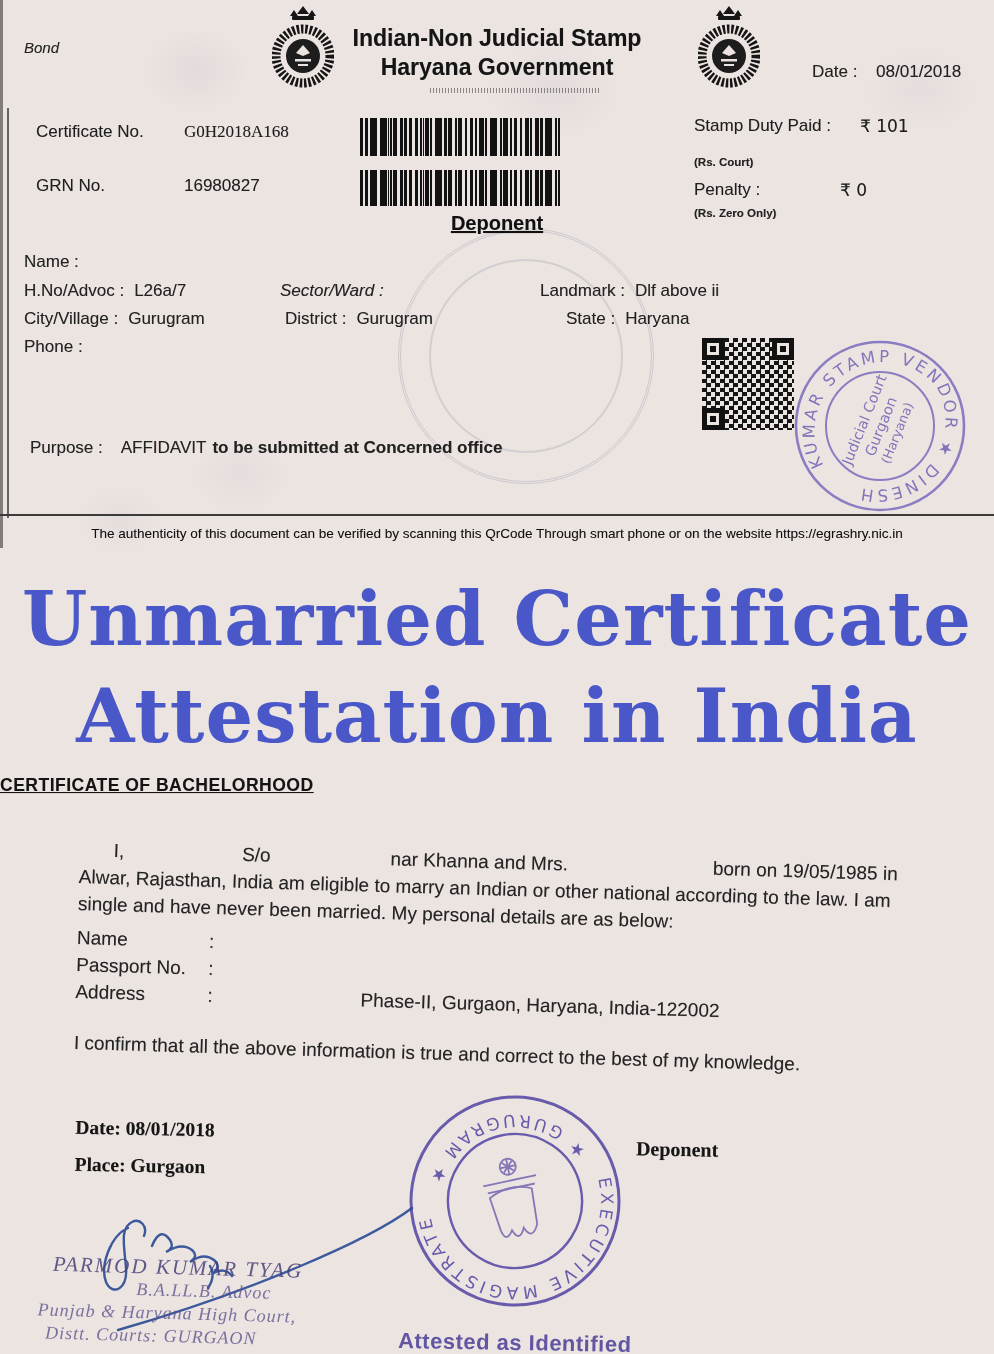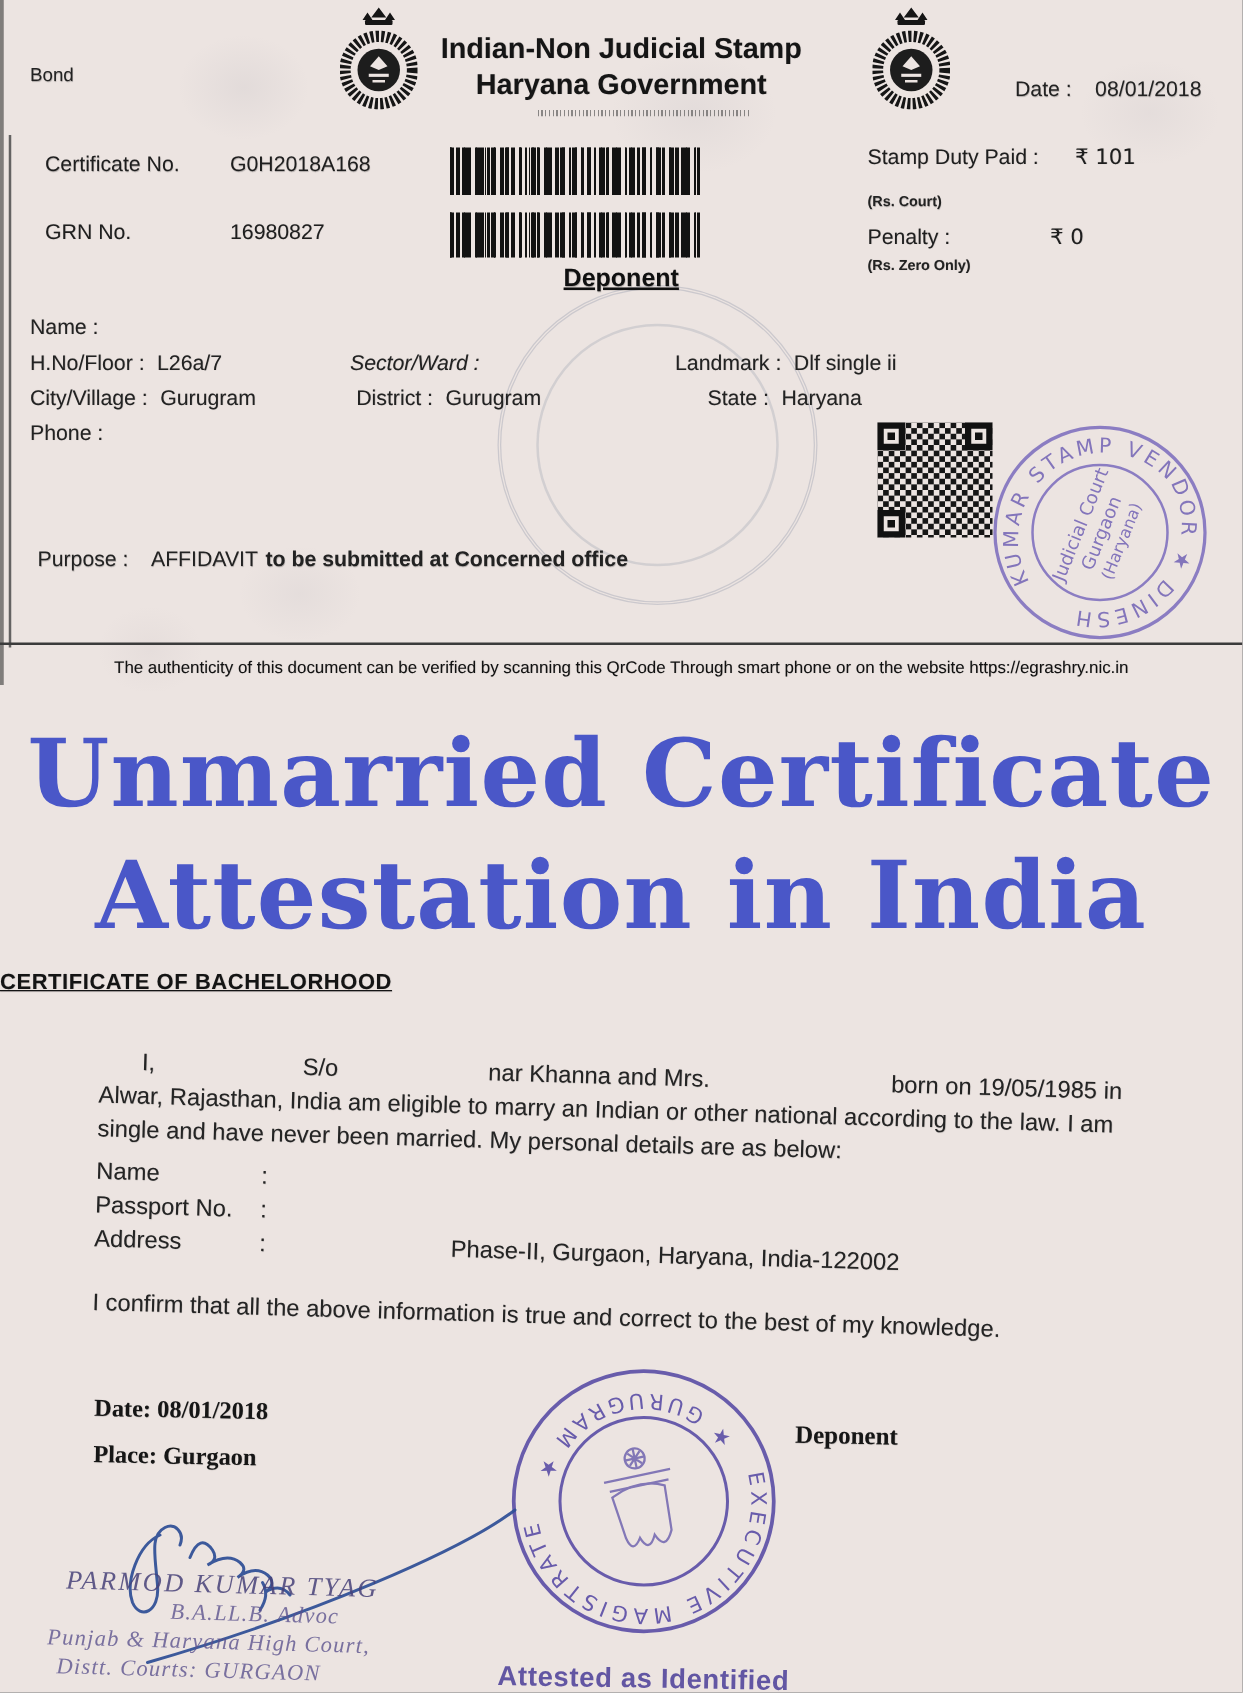--- a/index.html
+++ b/index.html
@@ -16,30 +16,30 @@
     background-repeat:no-repeat;
     background-position:120px 10px,460px 20px,840px 30px,170px 420px,60px 470px;
     background-size:150px 120px,190px 140px,160px 120px,140px 110px,120px 100px;
   }
   .abs{position:absolute;}
   .doc-text{text-shadow:.3px .3px .6px rgba(40,40,40,.30);}
   
   .left-edge{left:0;top:0;width:3px;height:548px;background:rgba(40,40,40,.55);}
   .stamp-left-border{left:7px;top:108px;width:2px;height:410px;background:rgba(55,55,55,.75);}
   .stamp-divider{left:0;top:514px;width:994px;height:2px;background:#3b3b3b;}
-  .bond{left:24px;top:52px;font-size:15px;}
+  .bond{left:24px;top:39px;font-size:15px;font-style:italic;}
   .hdr-title{left:0;top:24px;width:994px;text-align:center;font-weight:bold;font-size:23px;line-height:29px;color:#151515;}
   .hdr-date{left:812px;top:62px;font-size:17px;}
   .hdr-date b{font-weight:normal;margin-left:14px;}
   .micro-serial{left:430px;top:88px;width:170px;height:5px;
     background:repeating-linear-gradient(90deg,rgba(70,70,70,.6) 0 1px,transparent 1px 3px);}
   .emblem{top:4px;width:62px;height:96px;}
   .emblem.l{left:272px;} .emblem.r{left:698px;}
   .row-label{font-size:17px;color:#1e1e1e;}
-  .cert-label{left:36px;top:122px;} .cert-val{left:184px;top:122px;}
+  .cert-label{left:36px;top:122px;} .cert-val{left:184px;top:122px;font-family:Liberation Serif, serif;}
   .grn-label{left:36px;top:176px;}  .grn-val{left:184px;top:176px;}
   .barcode{left:360px;width:200px;height:38px;
     background:
      repeating-linear-gradient(90deg,#121212 0 2px,transparent 2px 5px),
      repeating-linear-gradient(90deg,#121212 0 1px,transparent 1px 7px),
      repeating-linear-gradient(90deg,#121212 0 3px,transparent 3px 11px);}
   .bc1{top:118px;} .bc2{top:170px;height:36px;}
   .duty-label{left:694px;top:116px;} .duty-val{left:860px;top:116px;}
   .duty-note{left:694px;top:156px;font-size:11.5px;font-weight:bold;}
   .pen-label{left:694px;top:180px;} .pen-val{left:840px;top:180px;}
@@ -160,25 +160,25 @@
   <div class="abs row-label duty-val rupee doc-text">₹ 101</div>
   <div class="abs duty-note doc-text">(Rs. Court)</div>
   <div class="abs row-label pen-label doc-text">Penalty :</div>
   <div class="abs row-label pen-val rupee doc-text">₹ 0</div>
   <div class="abs pen-note doc-text">(Rs. Zero Only)</div>
 
   <div class="abs dep-head doc-text">Deponent</div>
 
   <div class="abs fld f-name doc-text">Name :</div>
   <div class="abs fld f-hno doc-text">
-    <span>H.No/Floor :</span><span class="v">L26a/7</span>
+    <span>H.No/Advoc :</span><span class="v">L26a/7</span>
   </div>
   <div class="abs fld f-sector doc-text">Sector/Ward :</div>
   <div class="abs fld f-landmark doc-text">
-    <span>Landmark :</span><span class="v">Dlf single ii</span>
+    <span>Landmark :</span><span class="v">Dlf above ii</span>
   </div>
   <div class="abs fld f-city doc-text">
     <span>City/Village :</span><span class="v">Gurugram</span>
   </div>
   <div class="abs fld f-district doc-text">
     <span>District :</span><span class="v">Gurugram</span>
   </div>
   <div class="abs fld f-state doc-text">
     <span>State :</span><span class="v">Haryana</span>
   </div>

